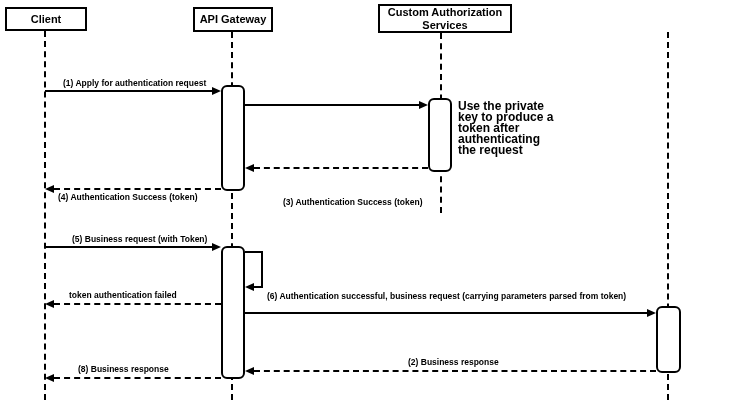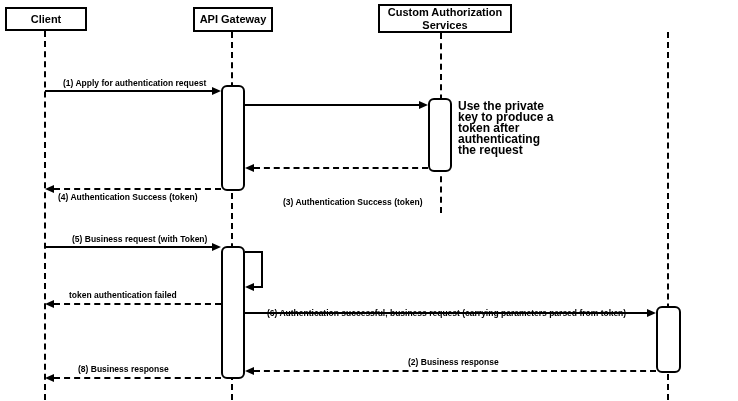--- a/index.html
+++ b/index.html
@@ -120,21 +120,21 @@
 
   <div class="hline" style="left:245px;top:251px;width:18px;"></div>
   <div class="vline" style="left:261px;top:251px;height:36px;"></div>
   <div class="hline" style="left:253px;top:286px;width:10px;"></div>
   <div class="ah left" style="left:245px;top:283px;"></div>
 
   <div class="mlabel" style="left:69px;top:290px;">token authentication failed</div>
   <div class="hline dashed" style="left:54px;top:303px;width:167px;"></div>
   <div class="ah left" style="left:45px;top:300px;"></div>
 
-  <div class="mlabel" style="left:267px;top:308px;">(6) Authentication successful, business request (carrying parameters parsed from token)</div>
+  <div class="mlabel" style="left:267px;top:291px;">(6) Authentication successful, business request (carrying parameters parsed from token)</div>
   <div class="hline" style="left:245px;top:312px;width:402px;"></div>
   <div class="ah right" style="left:647px;top:309px;"></div>
 
   <div class="mlabel" style="left:408px;top:357px;">(2) Business response</div>
   <div class="hline dashed" style="left:254px;top:370px;width:402px;"></div>
   <div class="ah left" style="left:245px;top:367px;"></div>
 
   <div class="mlabel" style="left:78px;top:364px;">(8) Business response</div>
   <div class="hline dashed" style="left:54px;top:377px;width:167px;"></div>
   <div class="ah left" style="left:45px;top:374px;"></div>

